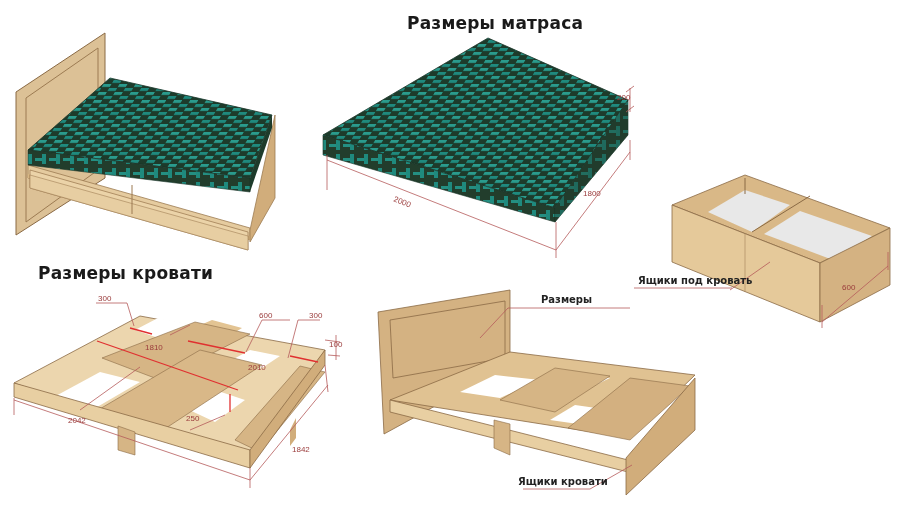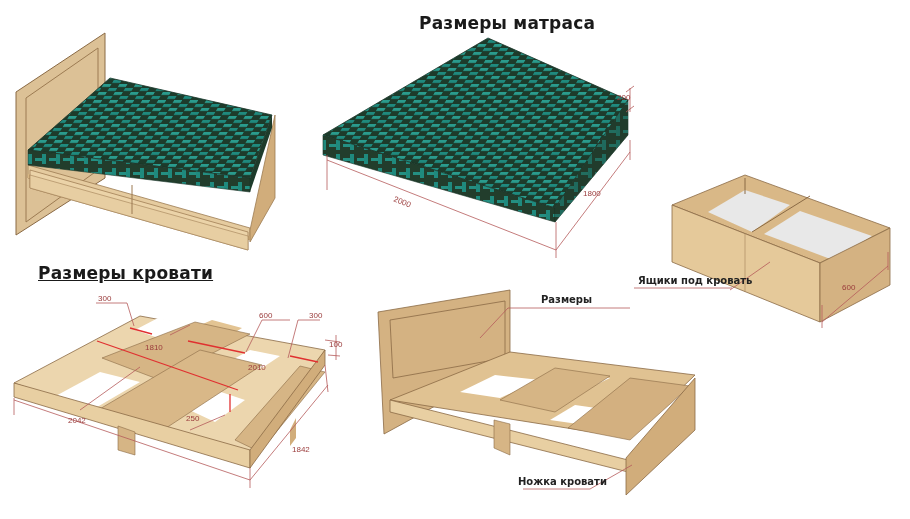--- a/index.html
+++ b/index.html
@@ -150,18 +150,18 @@
     <polygon points="626,458 695,378 695,430 626,495" fill="#d1ad7b" stroke="#8a6a45" stroke-width="0.8"></polygon>
     <g stroke="#b55a5a" stroke-width="0.8" fill="none">
       <line x1="480" y1="338" x2="508" y2="308"></line>
       <line x1="508" y1="308" x2="630" y2="308"></line>
       <line x1="523" y1="489" x2="590" y2="489"></line>
       <line x1="590" y1="489" x2="632" y2="465"></line>
     </g>
   </g>
 </svg>
 
-<div class="title" style="left:407px;top:13px;margin-left:12px;">Размеры матраса</div>
-<div class="title" style="left:38px;top:263px;text-decoration:underline;">Размеры кровати</div>
+<div class="title" style="left:407px;top:13px;">Размеры матраса</div>
+<div class="title" style="left:38px;top:263px;">Размеры кровати</div>
 
 <div class="lbl" style="left:541px;top:294px;">Размеры</div>
-<div class="lbl" style="left:518px;top:476px;">Ножка кровати</div>
+<div class="lbl" style="left:518px;top:476px;">Ящики кровати</div>
 <div class="lbl" style="left:638px;top:275px;">Ящики под кровать</div>
 
 </body></html>

